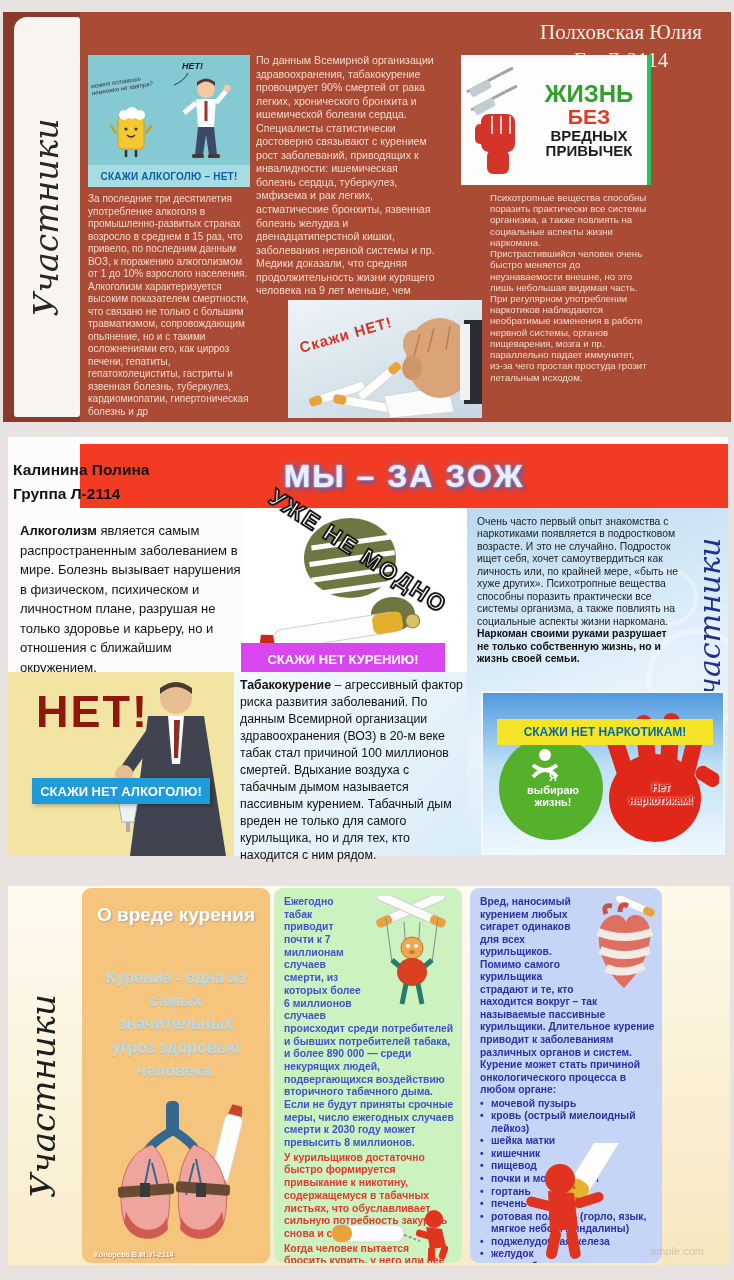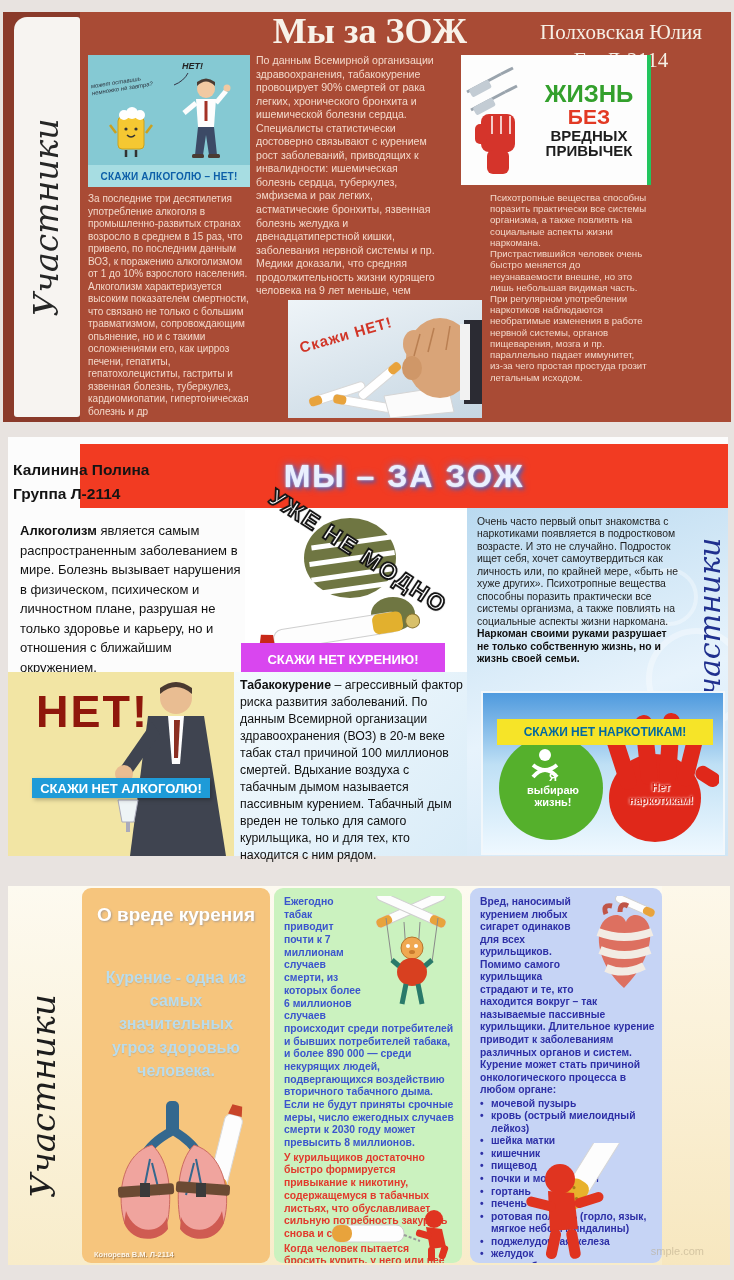--- a/index.html
+++ b/index.html
@@ -48,21 +48,21 @@
   .p2 .vwrap{right:-6px;top:12px;width:48px;height:215px;}
   .p2 .vlabel{font-size:30px;color:#20308e;}
   .p2-apple{position:absolute;left:14px;top:183px;width:240px;height:160px;background:linear-gradient(180deg,#4f9ade,#bfe0f5 45%,#eef8ff);border:2px solid #f2f7fb;}
   .p2-apple svg{position:absolute;left:0;top:0;}
   .apple-banner{position:absolute;left:14px;top:26px;width:216px;height:26px;background:#f6e428;color:#0369a1;font-weight:bold;font-size:12px;display:flex;align-items:center;justify-content:center;}
   .apple-text{position:absolute;left:22px;top:78px;width:96px;text-align:center;font-size:11px;font-weight:bold;color:#fff;line-height:1.15;}
   .hand-text{position:absolute;left:128px;top:88px;width:100px;text-align:center;font-size:10.5px;font-weight:bold;color:#d41f10;line-height:1.2;text-shadow:0 0 3px #fff,1px 1px 1px #fff;}
   .p2-net{position:absolute;left:0;top:235px;width:226px;height:184px;background:#f2e5a4;overflow:hidden;}
   .p2-net svg{position:absolute;right:0;top:0;}
   .net-big{position:absolute;left:28px;top:14px;font-size:45px;font-weight:900;color:#8f170b;letter-spacing:2px;}
-  .net-banner{position:absolute;left:24px;top:106px;width:178px;height:20px;background:#1e9bd8;color:#fff;font-weight:bold;font-size:13px;display:flex;align-items:center;justify-content:center;box-shadow:2px 2px 4px rgba(0,0,0,.25);}
+  .net-banner{position:absolute;left:24px;top:106px;width:178px;height:26px;background:#1e9bd8;color:#fff;font-weight:bold;font-size:13px;display:flex;align-items:center;justify-content:center;box-shadow:2px 2px 4px rgba(0,0,0,.25);}
   .p2-tob-bg{position:absolute;left:226px;top:235px;width:233px;height:184px;background:linear-gradient(135deg,#f4fafd,#d9ecf8);}
   .p2-tobacco{position:absolute;left:232px;top:240px;width:226px;font-size:12.3px;line-height:1.38;color:#101010;}
   
   .p3{position:absolute;left:8px;top:886px;width:722px;height:379px;background:linear-gradient(180deg,#fdfaf0,#f8ecca);}
   .p3 .vwrap{left:0;top:70px;width:70px;height:280px;}
   .p3 .vlabel{font-size:34px;color:#1d1d1d;}
   .col{position:absolute;top:2px;height:375px;border-radius:9px;overflow:hidden;}
   .col-orange{left:74px;width:188px;background:#f6c57d;}
   .p3-title{margin-top:16px;text-align:center;font-size:19px;font-weight:900;color:#fff;text-shadow:1px 1px 2px rgba(90,110,160,.45);}
   .p3-sub{margin-top:40px;text-align:center;font-size:16px;font-weight:900;color:#b9dcec;line-height:1.45;text-shadow:0 1px 1px rgba(120,120,120,.25);}
@@ -86,21 +86,20 @@
 </style>
 </head>
 <body>
 
 <section class="p1">
   <div class="p1-band"></div>
   <div class="vwrap">
     <div class="vlabel">Участники</div>
   </div>
   <div class="p1-red">
-    <div class="p1-title">Мы за ЗОЖ</div>
     <div class="p1-author">
       <div>Полховская Юлия</div>
       <div>Гр. Л-2114</div>
     </div>
 
     <div class="p1-cartoon">
       <svg width="162" height="110" viewBox="0 0 162 110">
         <rect x="0" y="0" width="162" height="110" fill="#85c9d3"></rect>
         <g>
           <rect x="30" y="62" width="26" height="32" rx="4" fill="#f5c832" stroke="#caa11e"></rect>

